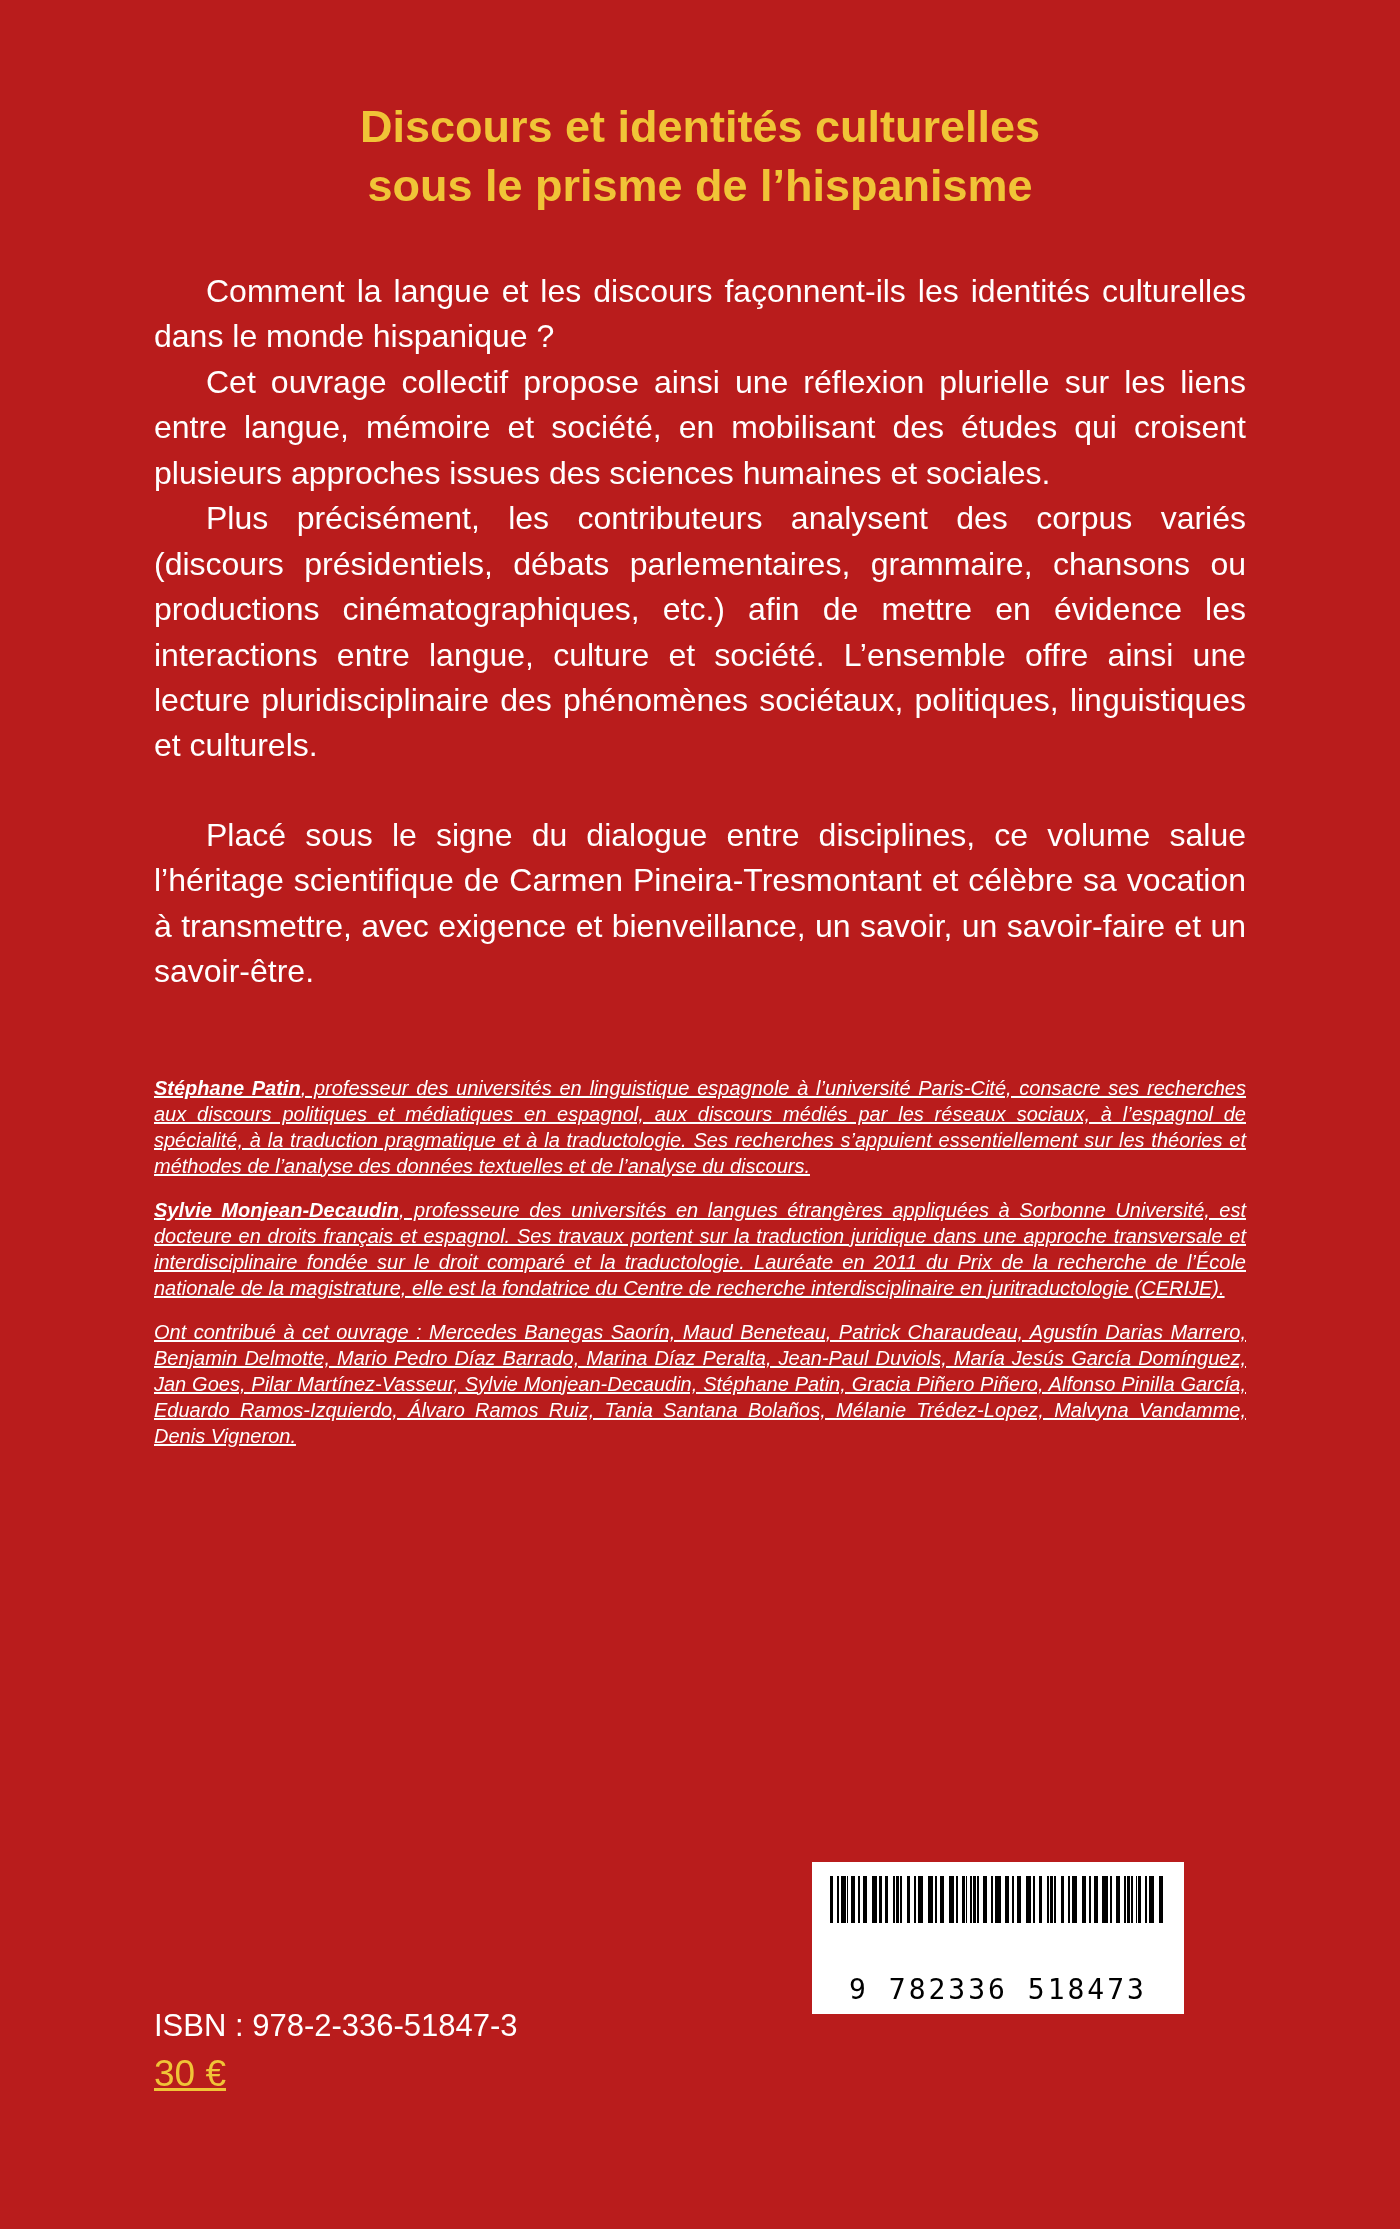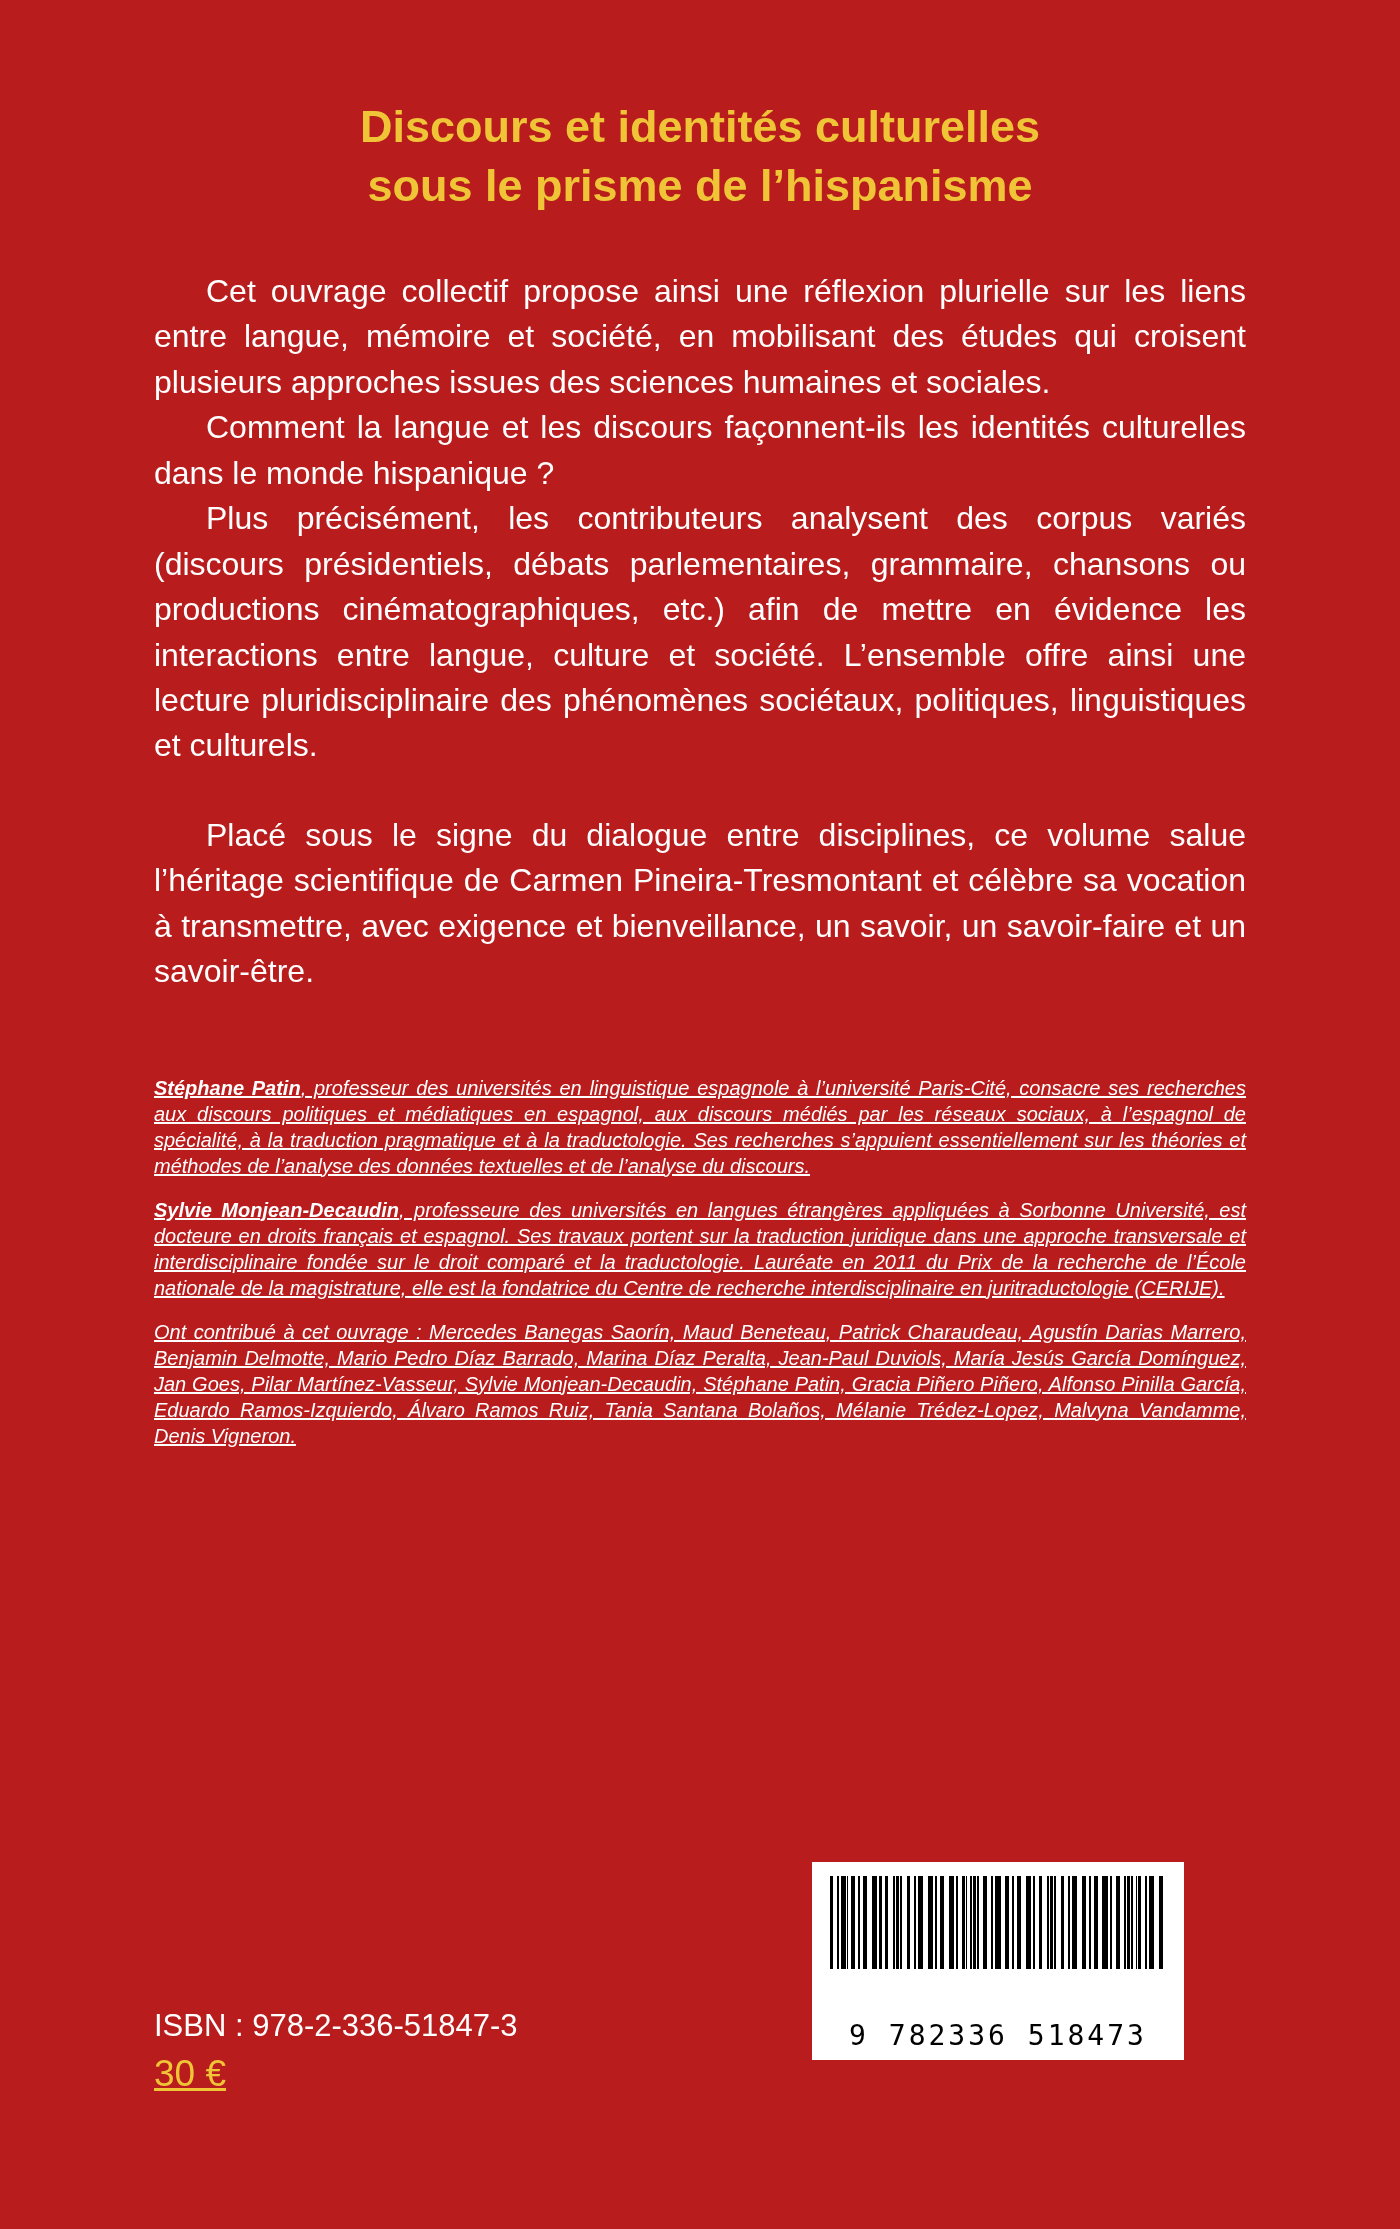--- a/index.html
+++ b/index.html
@@ -70,21 +70,21 @@
     font-size: 37px;
     color: #f0c437;
     text-decoration: underline;
   }
 
   .barcode {
     position: absolute;
     left: 812px;
     top: 1862px;
     width: 372px;
-    height: 198px;
+    height: 152px;
     background: #ffffff;
     padding: 14px 18px 8px;
     display: flex;
     flex-direction: column;
     gap: 44px;
   }
   .barcode-bars {
     flex: 1;
     background-color: #ffffff;
     background-image:
@@ -108,22 +108,22 @@
 <div class="cover">
 
   <h1 class="title">
     <span>Discours et identités culturelles</span><br>
     <span>sous le prisme de l’hispanisme</span>
   </h1>
 
   <div class="content">
 
     <div class="synopsis">
+      <p>Comment la langue et les discours façonnent-ils les identités culturelles dans le monde hispanique ?</p>
       <p>Cet ouvrage collectif propose ainsi une réflexion plurielle sur les liens entre langue, mémoire et société, en mobilisant des études qui croisent plusieurs approches issues des sciences humaines et sociales.</p>
-      <p>Comment la langue et les discours façonnent-ils les identités culturelles dans le monde hispanique ?</p>
       <p>Plus précisément, les contributeurs analysent des corpus variés (discours présidentiels, débats parlementaires, grammaire, chansons ou productions cinématographiques, etc.) afin de mettre en évidence les interactions entre langue, culture et société. L’ensemble offre ainsi une lecture pluridisciplinaire des phénomènes sociétaux, politiques, linguistiques et culturels.</p>
       <p class="spaced">Placé sous le signe du dialogue entre disciplines, ce volume salue l’héritage scientifique de Carmen Pineira-Tresmontant et célèbre sa vocation à transmettre, avec exigence et bienveillance, un savoir, un savoir-faire et un savoir-être.</p>
     </div>
 
     <div class="bios">
       <p><span class="bio-name">Stéphane Patin</span><span>, professeur des universités en linguistique espagnole à l’université Paris-Cité, consacre ses recherches aux discours politiques et médiatiques en espagnol, aux discours médiés par les réseaux sociaux, à l’espagnol de spécialité, à la traduction pragmatique et à la traductologie. Ses recherches s’appuient essentiellement sur les théories et méthodes de l’analyse des données textuelles et de l’analyse du discours.</span></p>
       <p><span class="bio-name">Sylvie Monjean-Decaudin</span><span>, professeure des universités en langues étrangères appliquées à Sorbonne Université, est docteure en droits français et espagnol. Ses travaux portent sur la traduction juridique dans une approche transversale et interdisciplinaire fondée sur le droit comparé et la traductologie. Lauréate en 2011 du Prix de la recherche de l’École nationale de la magistrature, elle est la fondatrice du Centre de recherche interdisciplinaire en juritraductologie (CERIJE).</span></p>
       <p class="contributors">Ont contribué à cet ouvrage : Mercedes Banegas Saorín, Maud Beneteau, Patrick Charaudeau, Agustín Darias Marrero, Benjamin Delmotte, Mario Pedro Díaz Barrado, Marina Díaz Peralta, Jean-Paul Duviols, María Jesús García Domínguez, Jan Goes, Pilar Martínez-Vasseur, Sylvie Monjean-Decaudin, Stéphane Patin, Gracia Piñero Piñero, Alfonso Pinilla García, Eduardo Ramos-Izquierdo, Álvaro Ramos Ruiz, Tania Santana Bolaños, Mélanie Trédez-Lopez, Malvyna Vandamme, Denis Vigneron.</p>
     </div>
 

